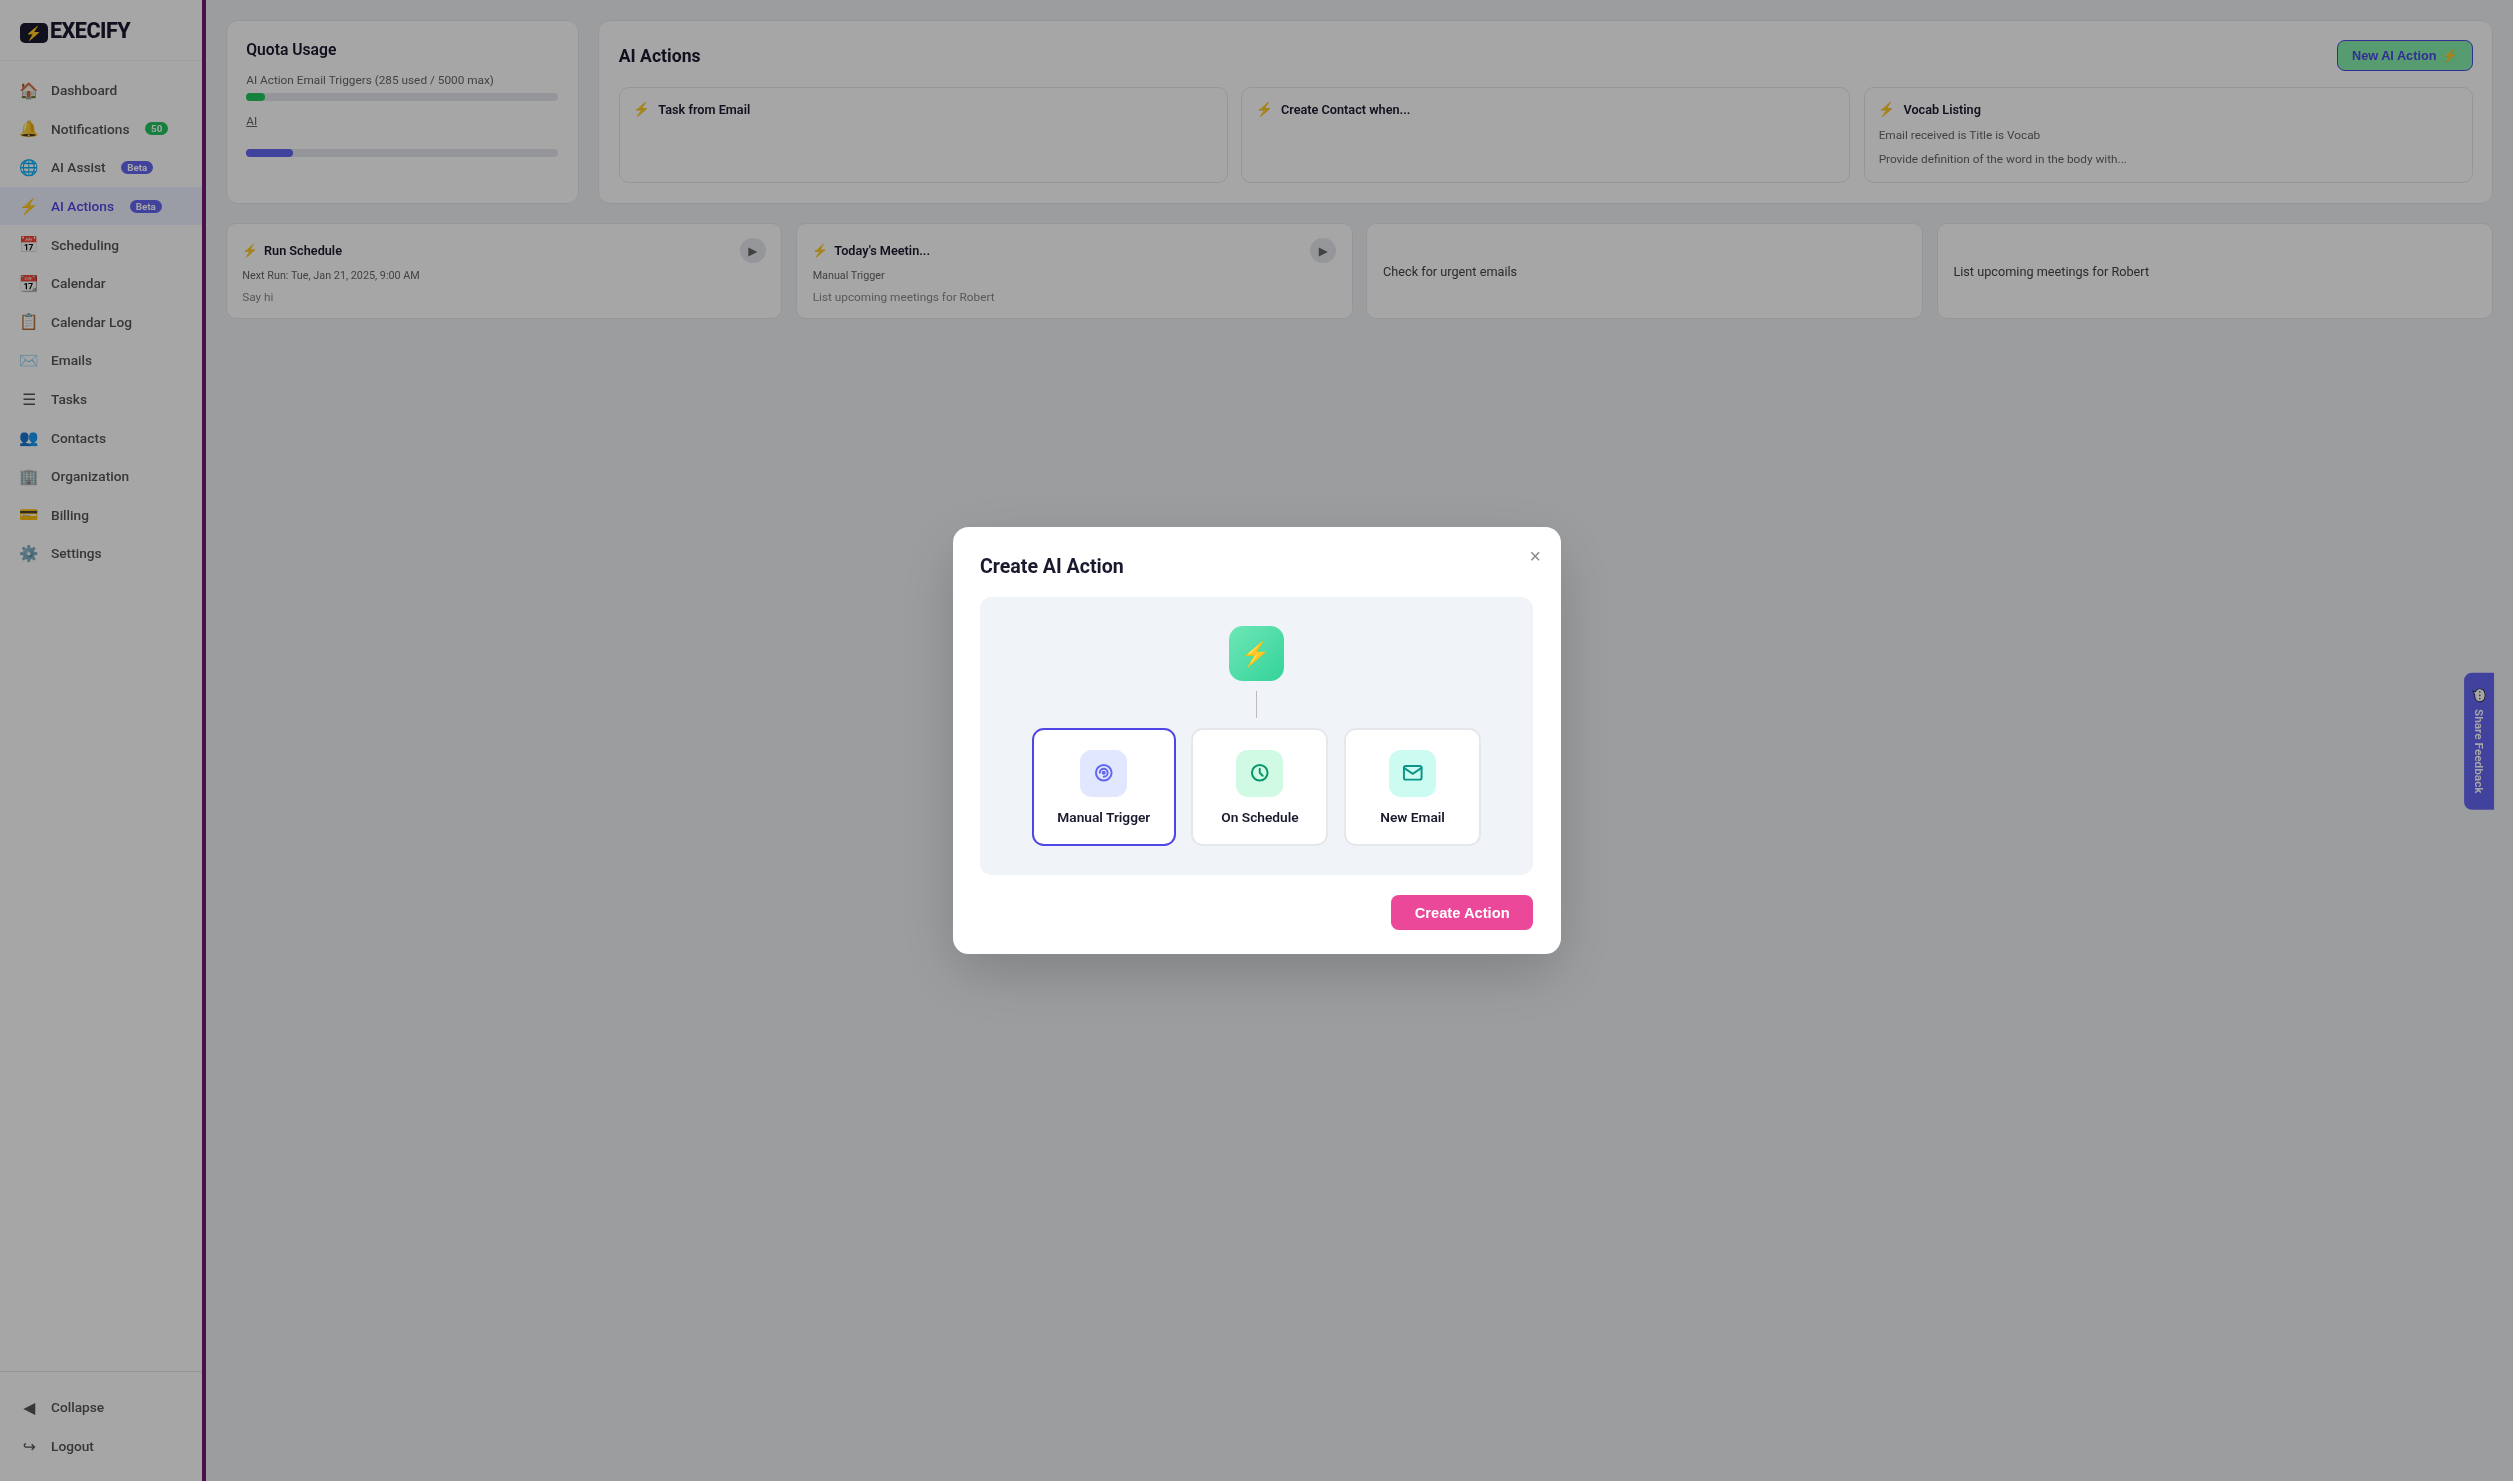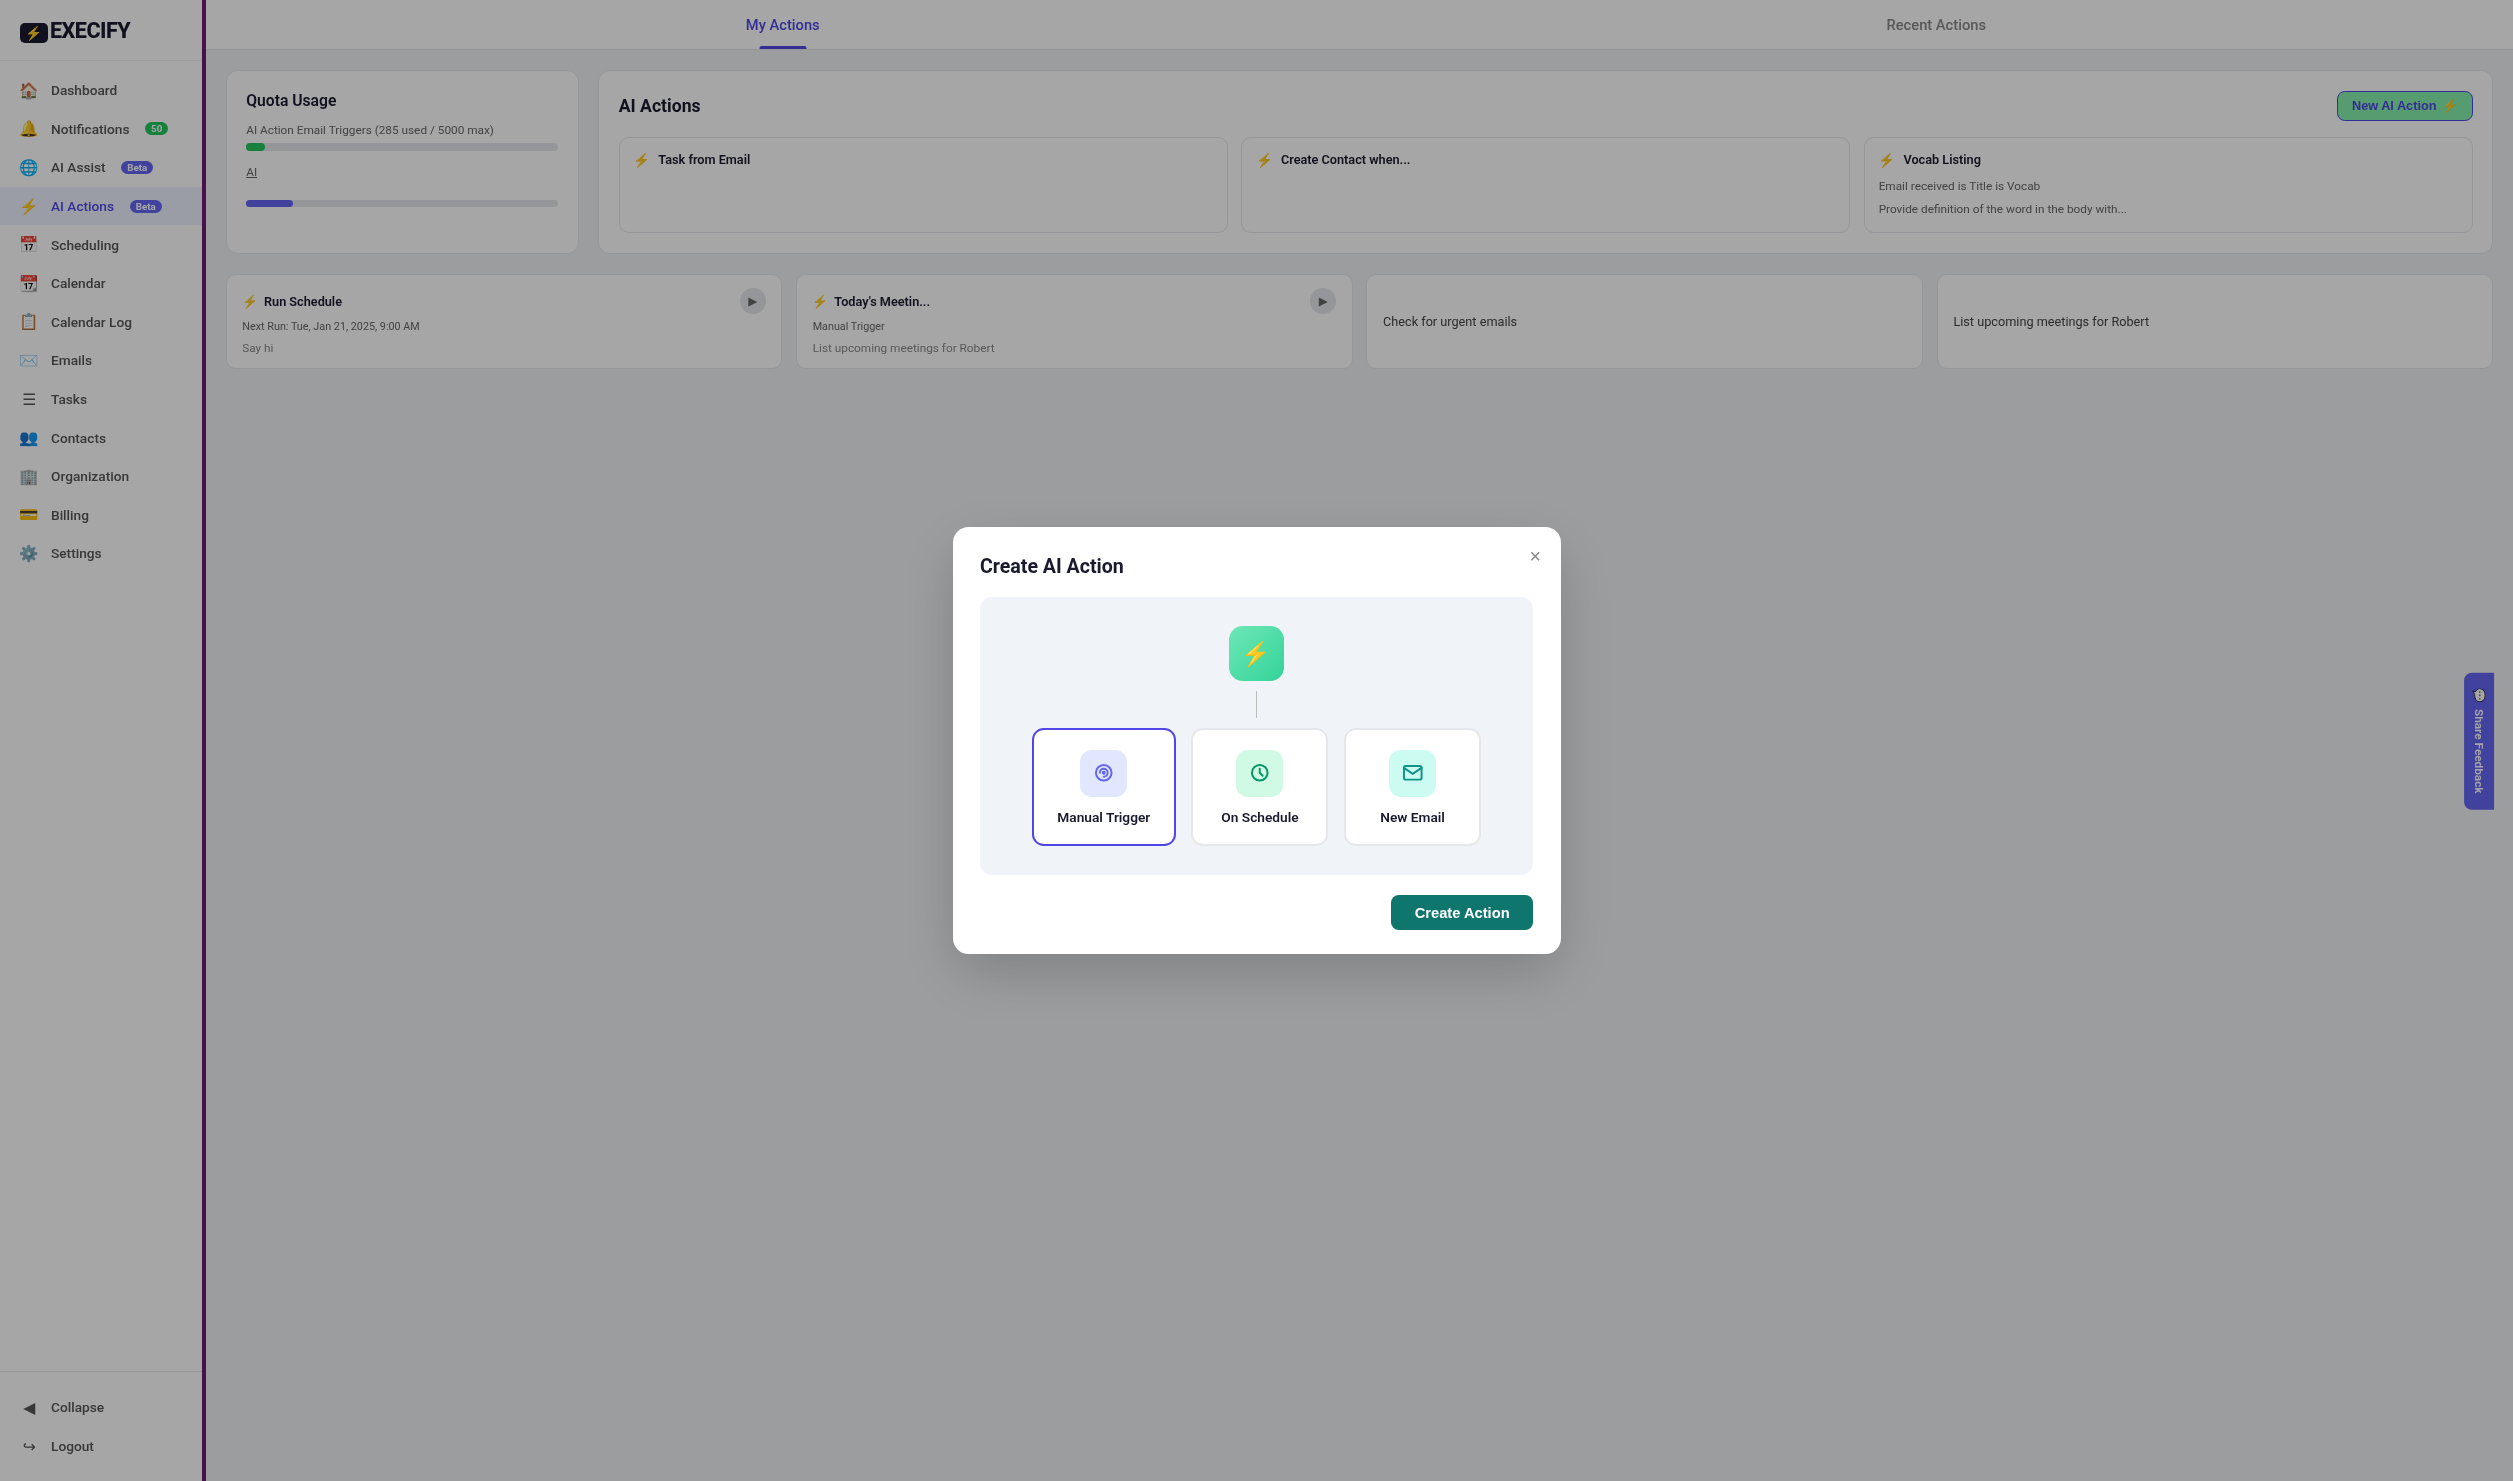--- a/index.html
+++ b/index.html
@@ -327,21 +327,21 @@
     .modal-option-label {
       font-size: 13.7px;
       font-weight: 600;
       color: #1a1a2e;
     }
     .modal-footer {
       display: flex;
       justify-content: flex-end;
     }
     .create-action-btn {
-      background: #0f766e;
+      background: #ec4899;
       color: #fff;
       border: none;
       border-radius: 7.8px;
       padding: 9.8px 23.5px;
       font-size: 14.7px;
       font-weight: 600;
       cursor: pointer;
     }
 
     
@@ -436,28 +436,20 @@
     </div>
     <div class="nav-item">
       <span class="nav-icon">↪</span>
       <span>Logout</span>
     </div>
   </div>
 </div>
 
 <div class="main">
 
-  <div class="tabs-bar">
-    <div class="tab active">
-      <span>My Actions</span>
-    </div>
-    <div class="tab">
-      <span>Recent Actions</span>
-    </div>
-  </div>
 
   <div class="content-area">
 
     <div class="quota-card">
       <div class="quota-title">Quota Usage</div>
       <div class="quota-label">AI Action Email Triggers (285 used / 5000 max)</div>
       <div class="progress-bar-bg">
         <div class="progress-bar-fill" style="width: 6%;"></div>
       </div>
       <div class="quota-label2">AI</div>

